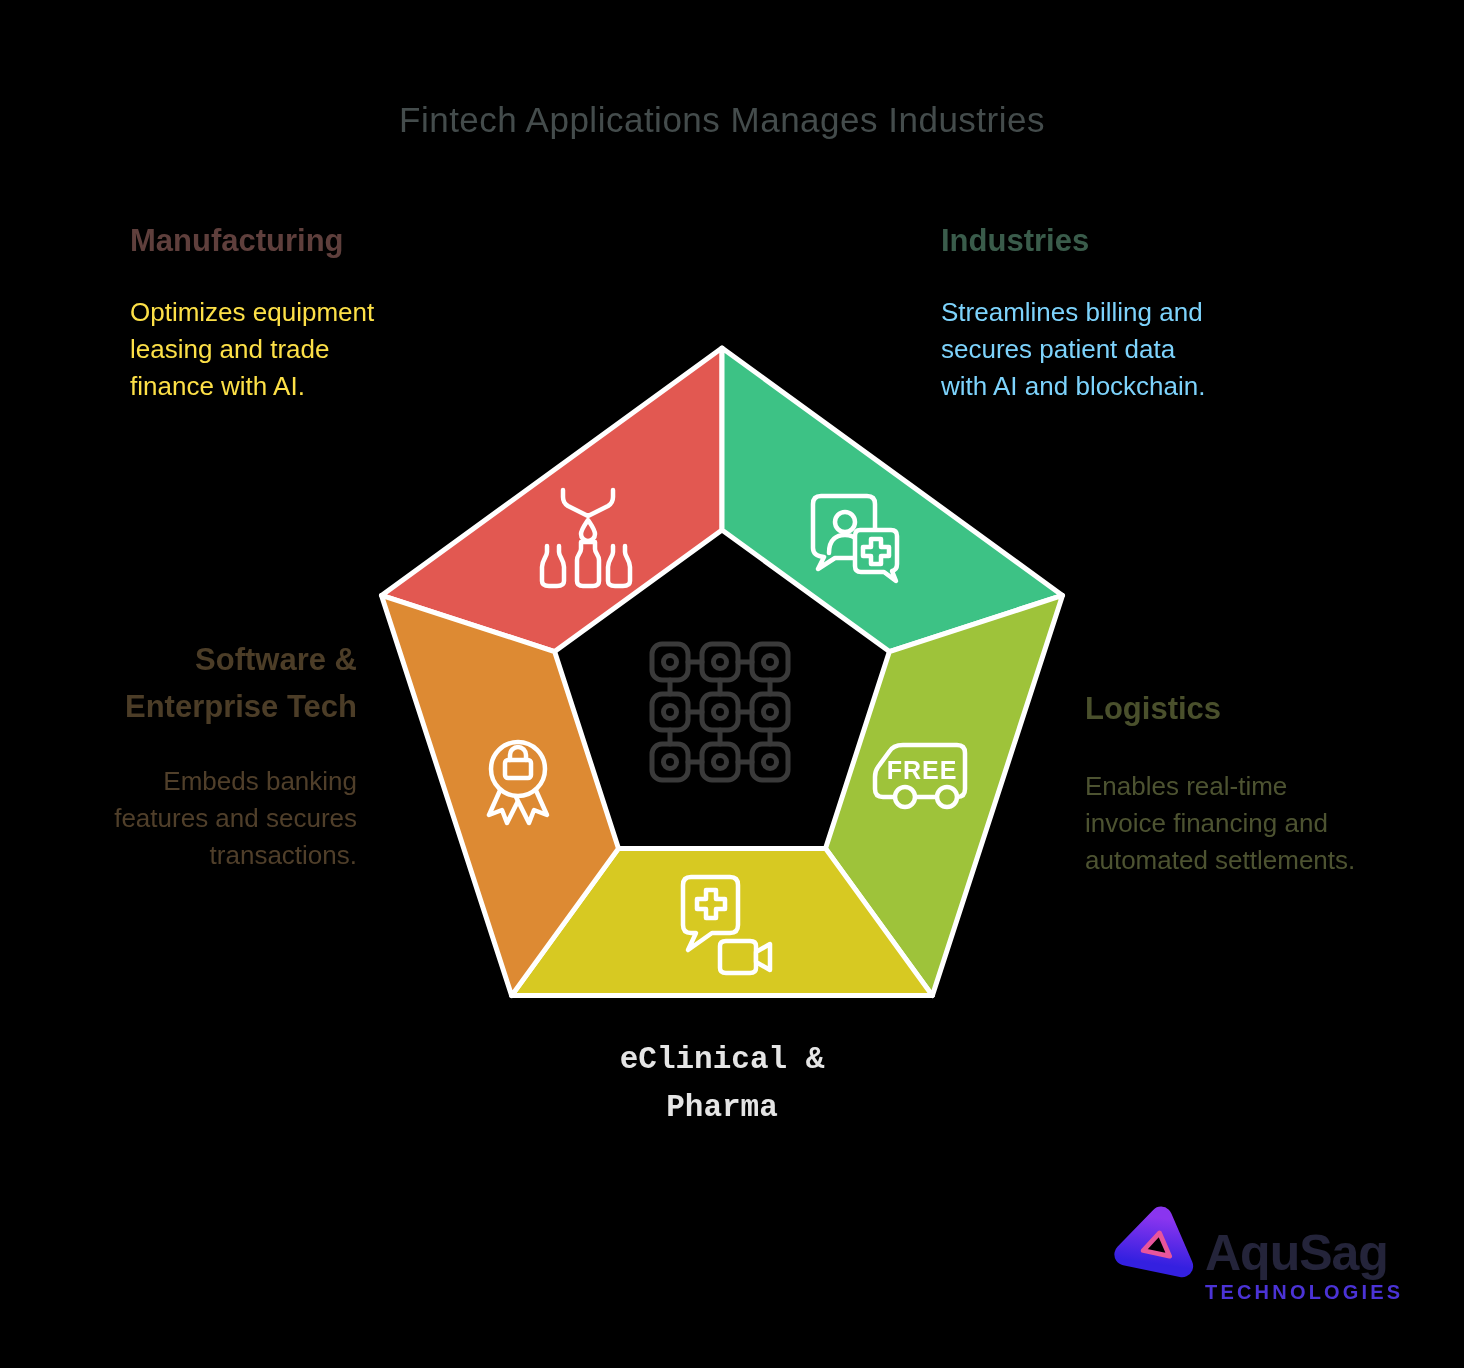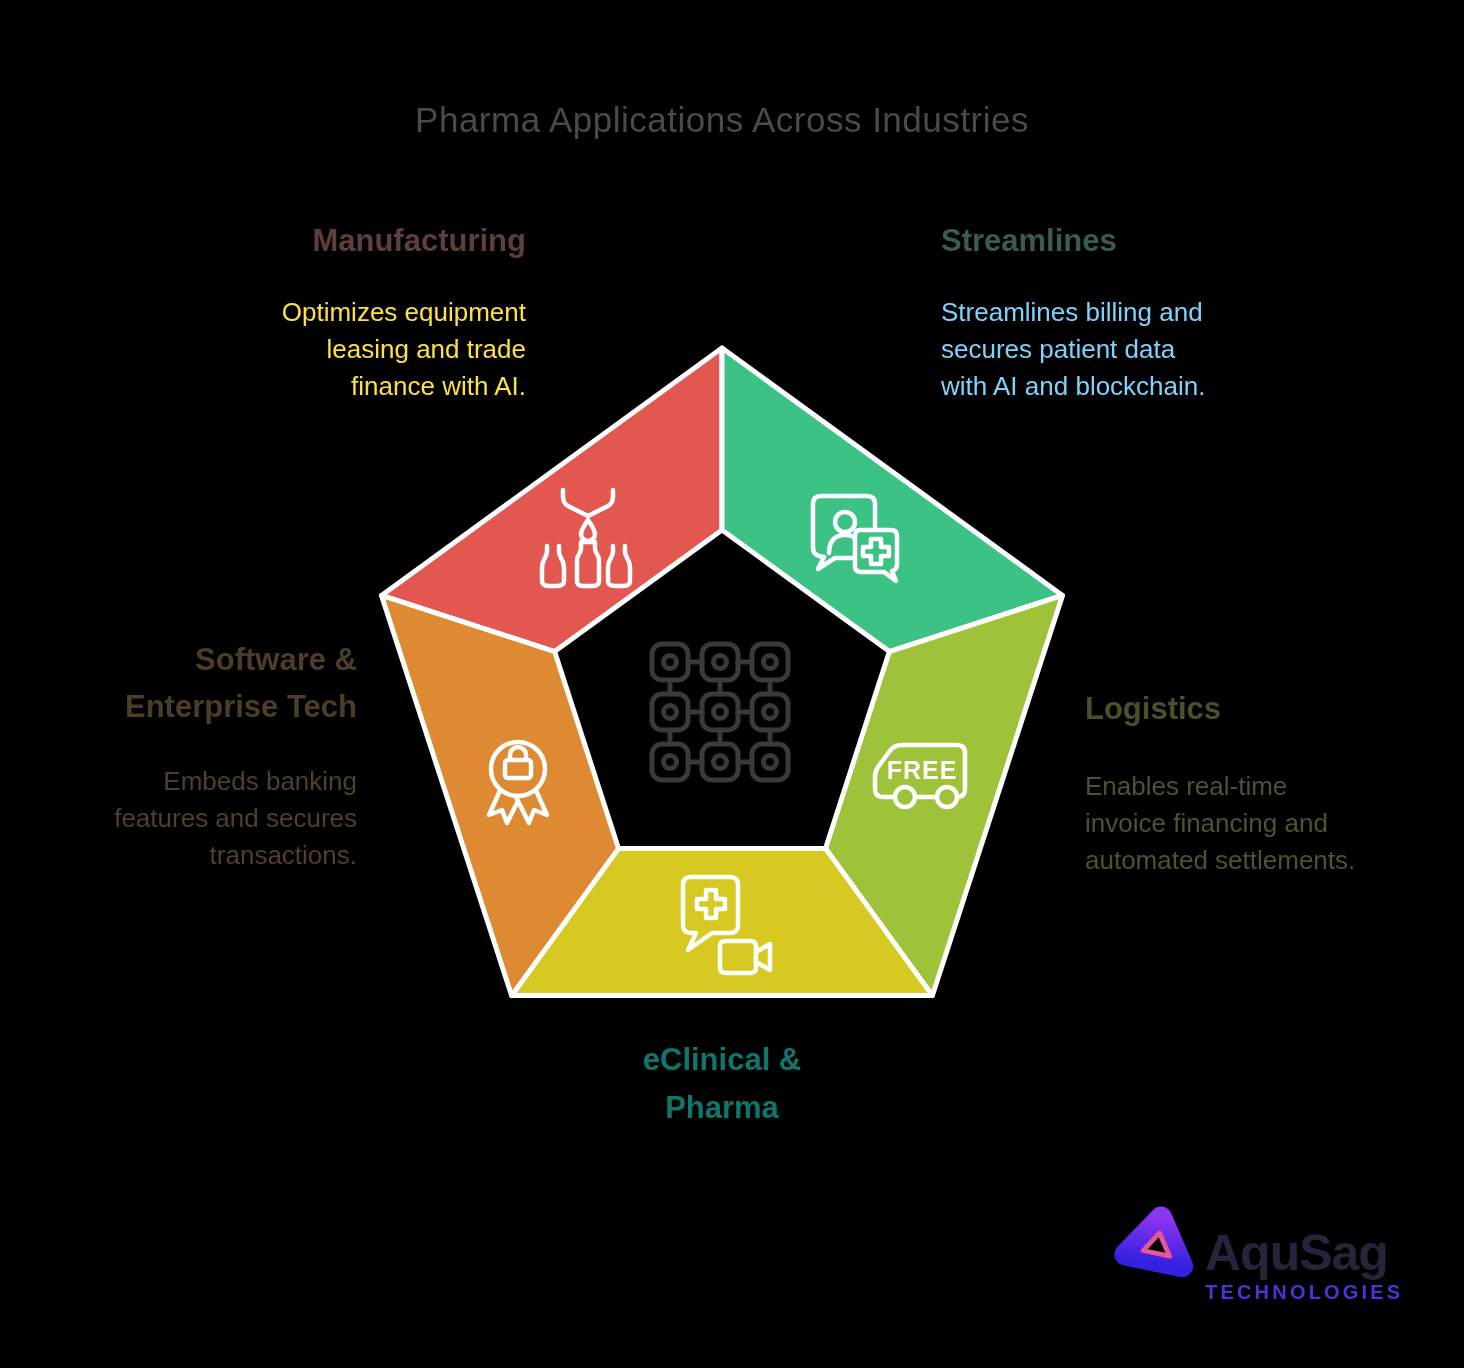--- a/index.html
+++ b/index.html
@@ -12,21 +12,21 @@
     position:absolute;top:100px;left:0;width:1444px;text-align:center;
     font-size:35px;font-weight:500;letter-spacing:.5px;
   }
   .section{position:absolute;}
   .section .heading{
     font-size:31px;font-weight:bold;line-height:38px;white-space:pre-line;
   }
   .section .body{
     font-size:26px;line-height:37px;white-space:pre-line;margin-top:34px;
   }
-  .sec-manufacturing{right:938px;top:222px;text-align:right;width:420px;}
+  .sec-manufacturing{right:914px;top:222px;width:420px;}
   .sec-healthcare{left:941px;top:222px;text-align:left;width:420px;}
   .sec-software{right:1107px;top:636px;text-align:right;width:420px;}
   .sec-software .heading{line-height:47px;}
   .sec-software .body{margin-top:33px;}
   .sec-logistics{left:1085px;top:690px;text-align:left;width:420px;}
   .sec-logistics .body{margin-top:40px;}
   .sec-eclinical{left:472px;top:1036px;text-align:center;width:500px;}
   .sec-eclinical .heading{line-height:48px;}
   .sec-eclinical .body{margin-top:31px;line-height:37px;}
   .logo{position:absolute;left:1108px;top:1198px;width:310px;height:110px;}
@@ -108,45 +108,45 @@
       <g transform="translate(518,782)">
         <path d="M -16,4 L -29,33 L -16,28 L -11,41 L 2,15 Z" fill="#dd8a33"></path>
         <path d="M 16,4 L 29,33 L 16,28 L 11,41 L -2,15 Z" fill="#dd8a33"></path>
         <circle cx="0" cy="-13" r="27" fill="#dd8a33"></circle>
         <path d="M -8,-22 V -27 A 8,8 0 0 1 8,-27 V -22"></path>
         <rect x="-13" y="-22" width="26" height="18" rx="3"></rect>
       </g>
     </g>
   </svg>
 
-  <div class="title" style="color: rgb(68, 76, 76);">Pharma Applications Across Industries</div>
+  <div class="title" style="color: rgb(68, 76, 76);">Fintech Applications Manages Industries</div>
 
   <div class="section sec-manufacturing">
     <div class="heading" style="color: rgb(95, 63, 60);">Manufacturing</div>
     <div class="body" style="color: #fde047;">Optimizes equipment
 leasing and trade
 finance with AI.</div>
   </div>
 
   <div class="section sec-healthcare">
-    <div class="heading" style="color: rgb(58, 92, 75);">Streamlines</div>
+    <div class="heading" style="color: rgb(58, 92, 75);">Industries</div>
     <div class="body" style="color: #7dd3fc;">Streamlines billing and
 secures patient data
 with AI and blockchain.</div>
   </div>
 
   <div class="section sec-logistics">
     <div class="heading" style="color: rgb(74, 80, 44);">Logistics</div>
     <div class="body" style="color: rgb(77, 83, 49);">Enables real-time
 invoice financing and
 automated settlements.</div>
   </div>
 
   <div class="section sec-eclinical">
-    <div class="heading" style="color: #0f766e;">eClinical &amp;
+    <div class="heading" style="color: #e5e5e5; font-family: Liberation Mono, monospace;">eClinical &amp;
 Pharma</div>
   </div>
 
   <div class="section sec-software">
     <div class="heading" style="color: rgb(76, 61, 39);">Software &amp;
 Enterprise Tech</div>
     <div class="body" style="color: rgb(80, 63, 42);">Embeds banking
 features and secures
 transactions.</div>
   </div>

